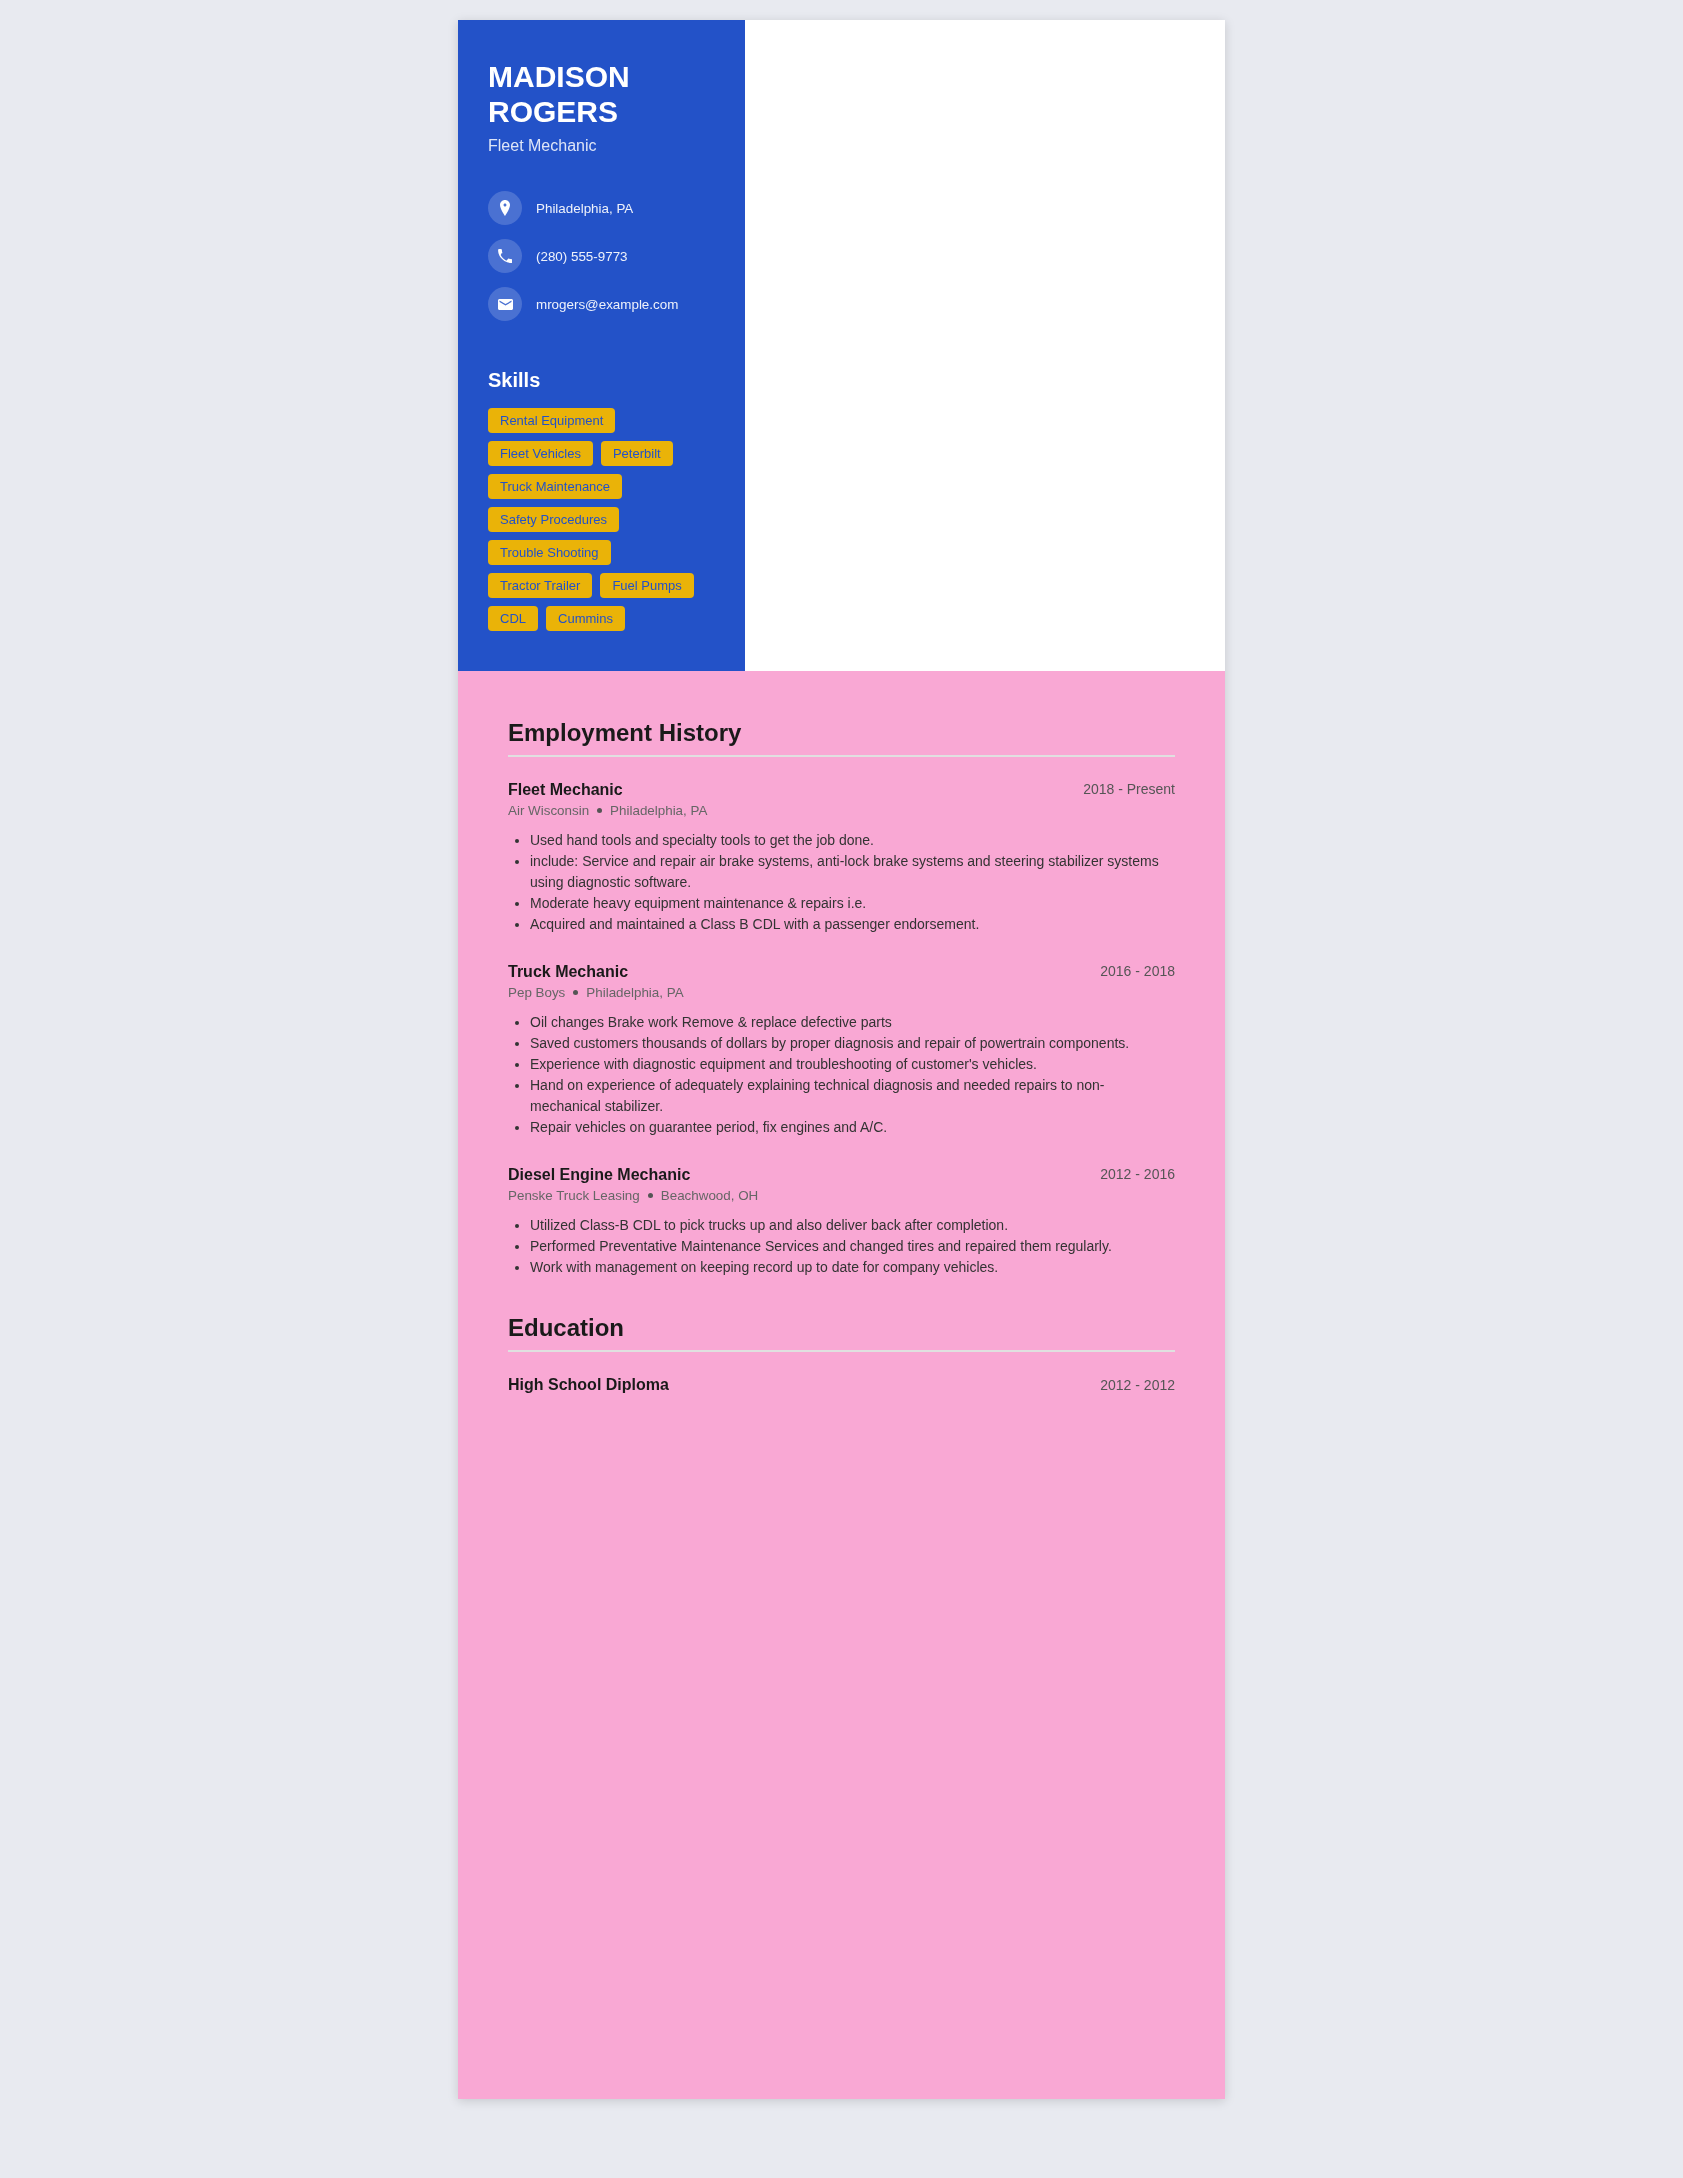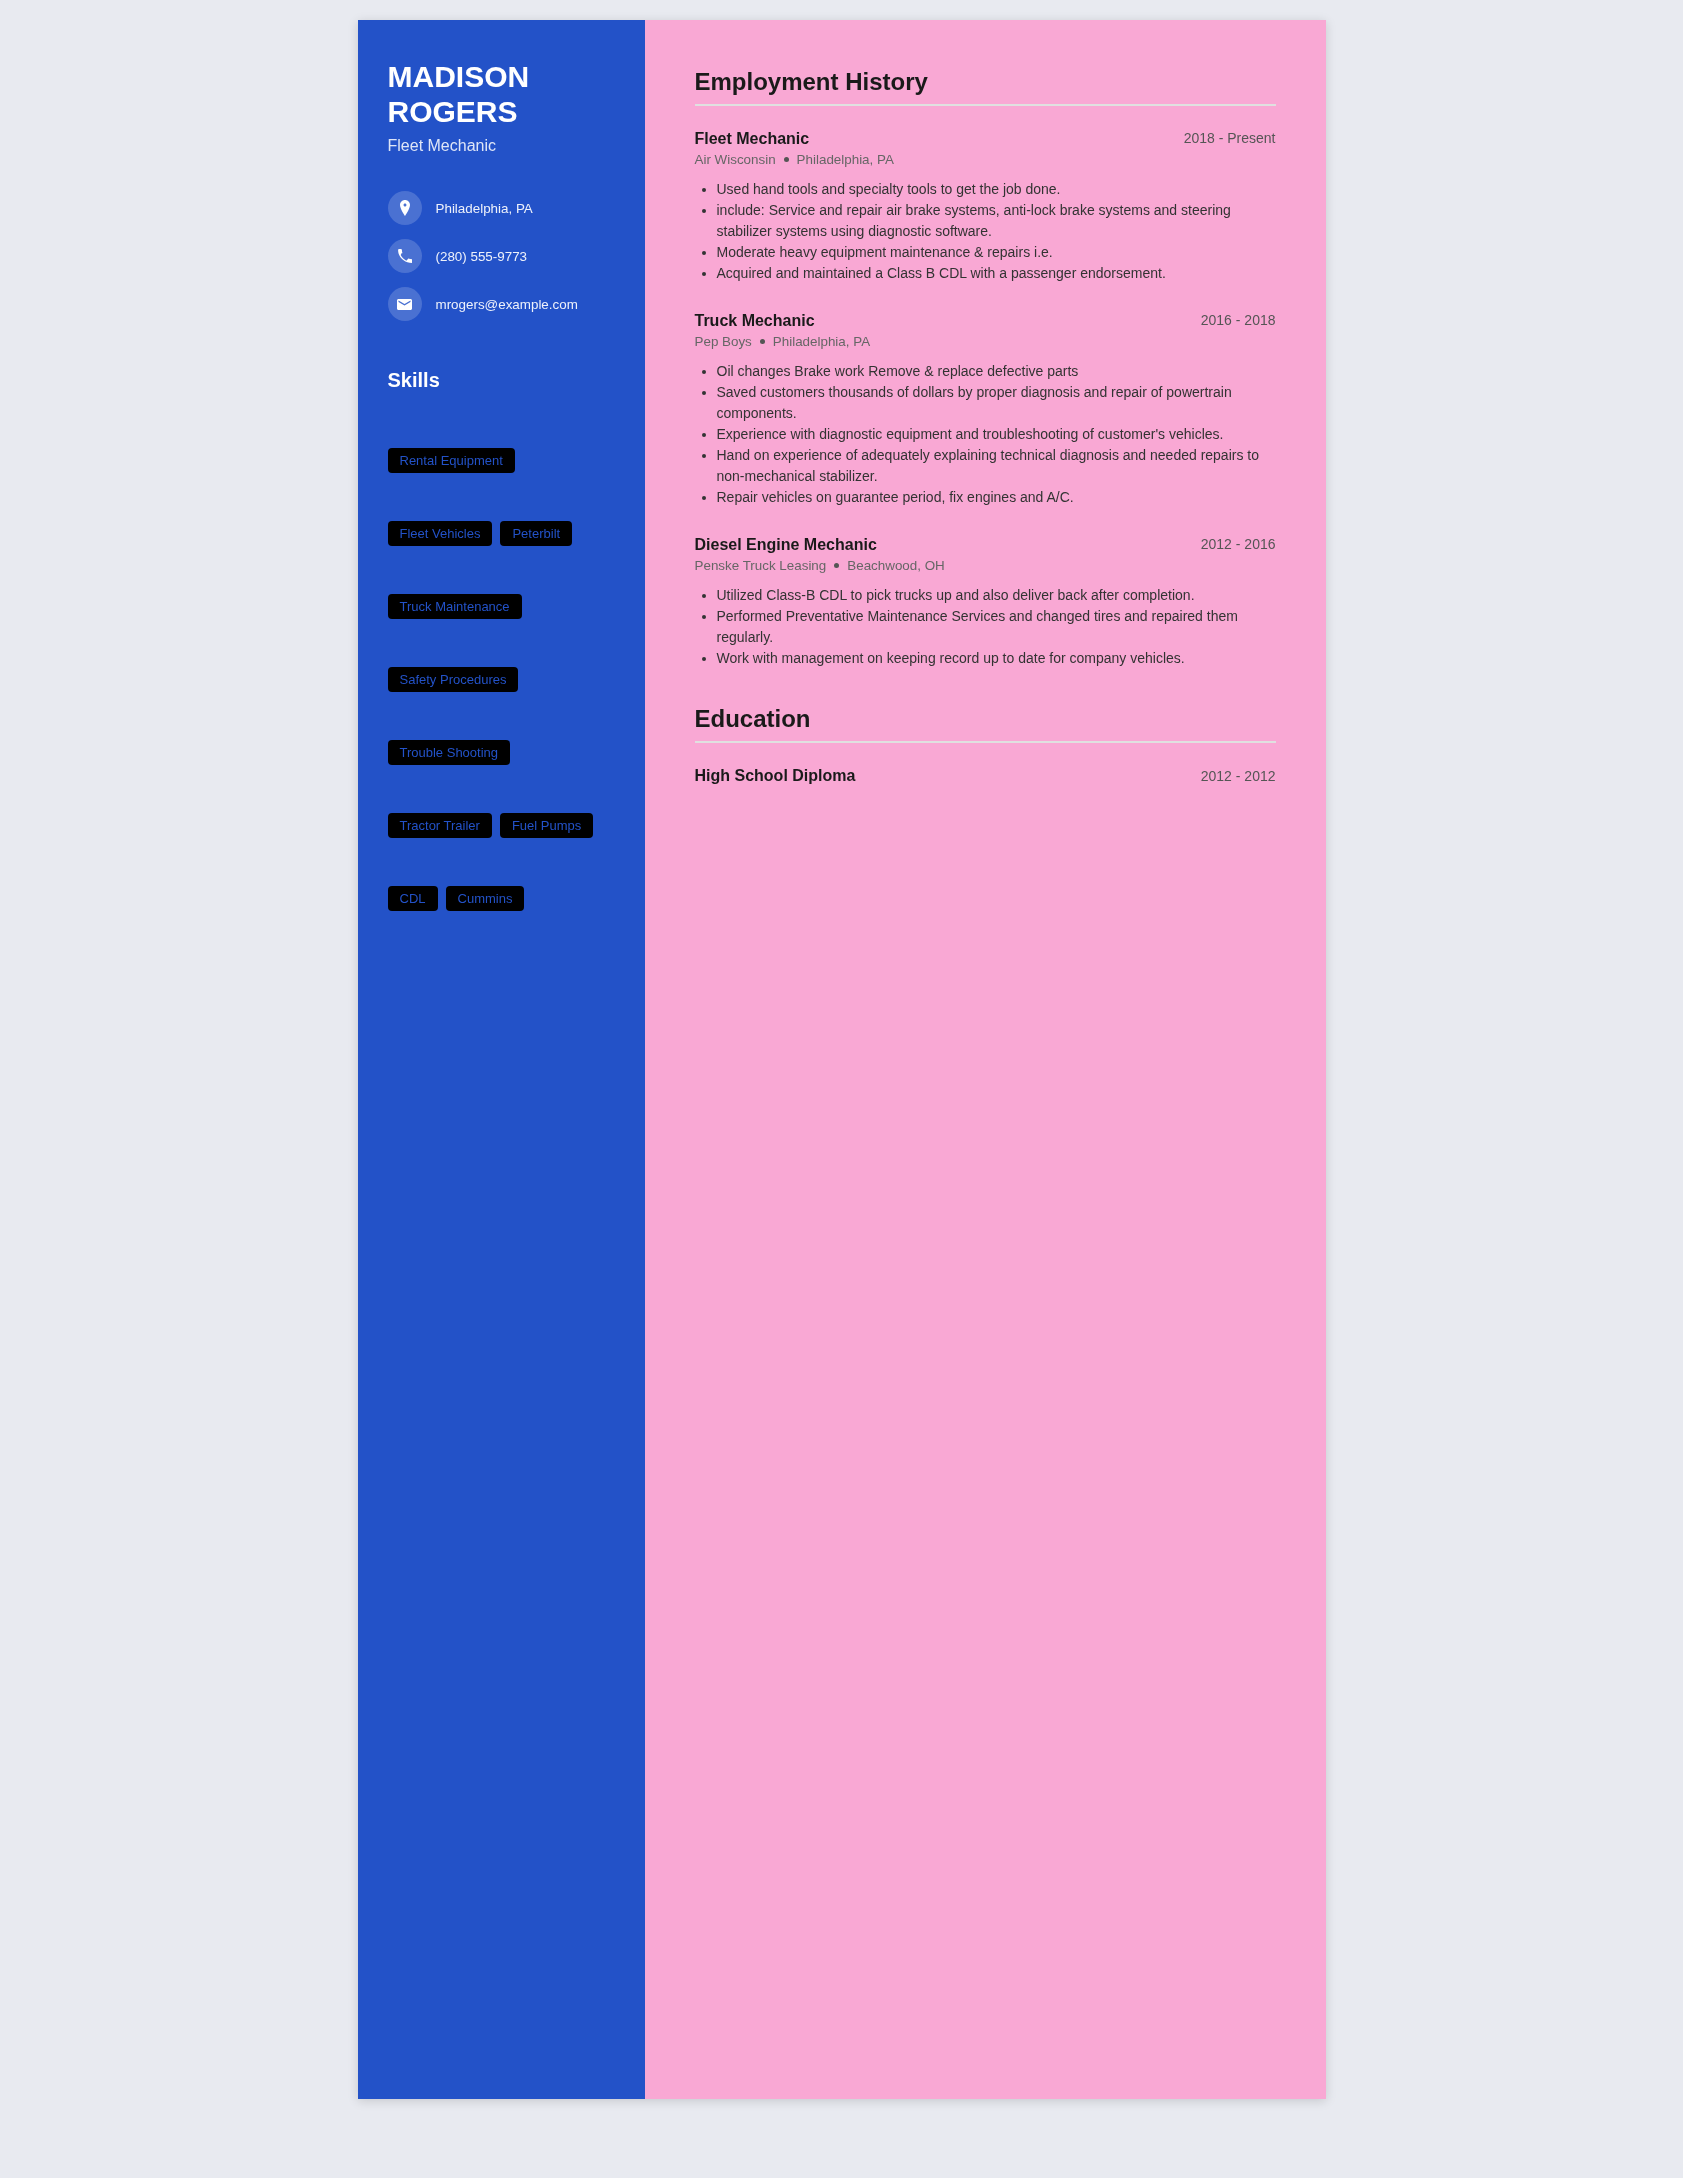--- a/index.html
+++ b/index.html
@@ -7,24 +7,25 @@
       font-family: Arial, sans-serif;
       background: #e8eaf0;
       display: flex;
       justify-content: center;
       align-items: flex-start;
       min-height: 2178px;
       padding: 20px;
     }
     .resume {
       display: flex;
-      width: 968px;
+      width: 767px;
       min-height: 2079px;
       background: white;
       box-shadow: 0 2px 10px rgba(0,0,0,0.15);
+      flex-direction: column;
     }
 
     
     .sidebar {
       width: 287px;
       min-width: 287px;
       background: #2352c8;
       color: white;
       padding: 40px 30px;
       display: flex;
@@ -79,28 +80,27 @@
       color: #1a1a1a;
       color: white;
       margin-bottom: 16px;
     }
     .skills-tags {
       display: flex;
       flex-wrap: wrap;
       gap: 8px;
     }
     .skill-tag {
-      background: #000000;
+      background: #eab308;
       color: #2352c8;
       border-radius: 4px;
       padding: 5px 12px;
       font-size: 13px;
       font-weight: 500;
       white-space: nowrap;
-      margin-top: 40px;
     }
 
     
     .main {
       flex: 1;
       padding: 48px 50px;
       background: #f9a8d4;
     }
     .section {
       margin-bottom: 36px;

